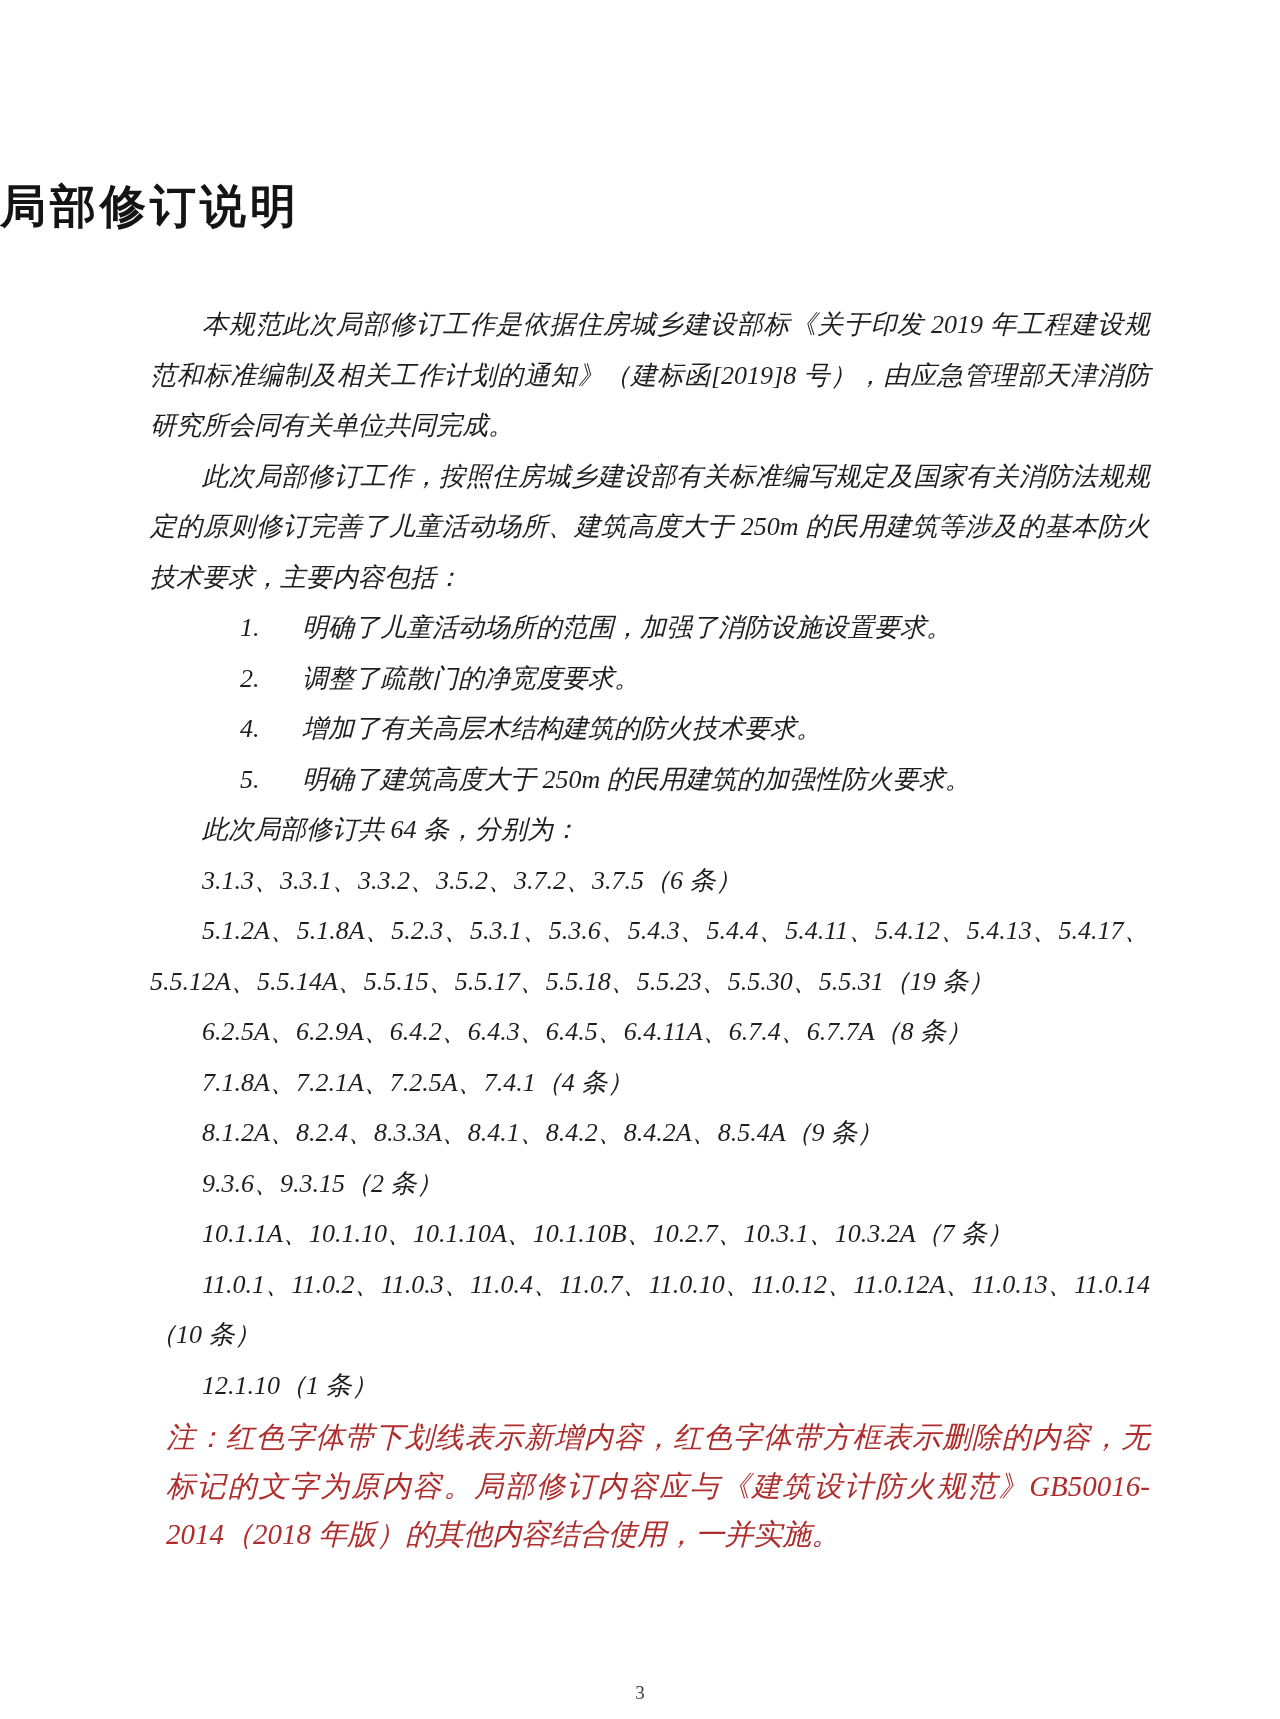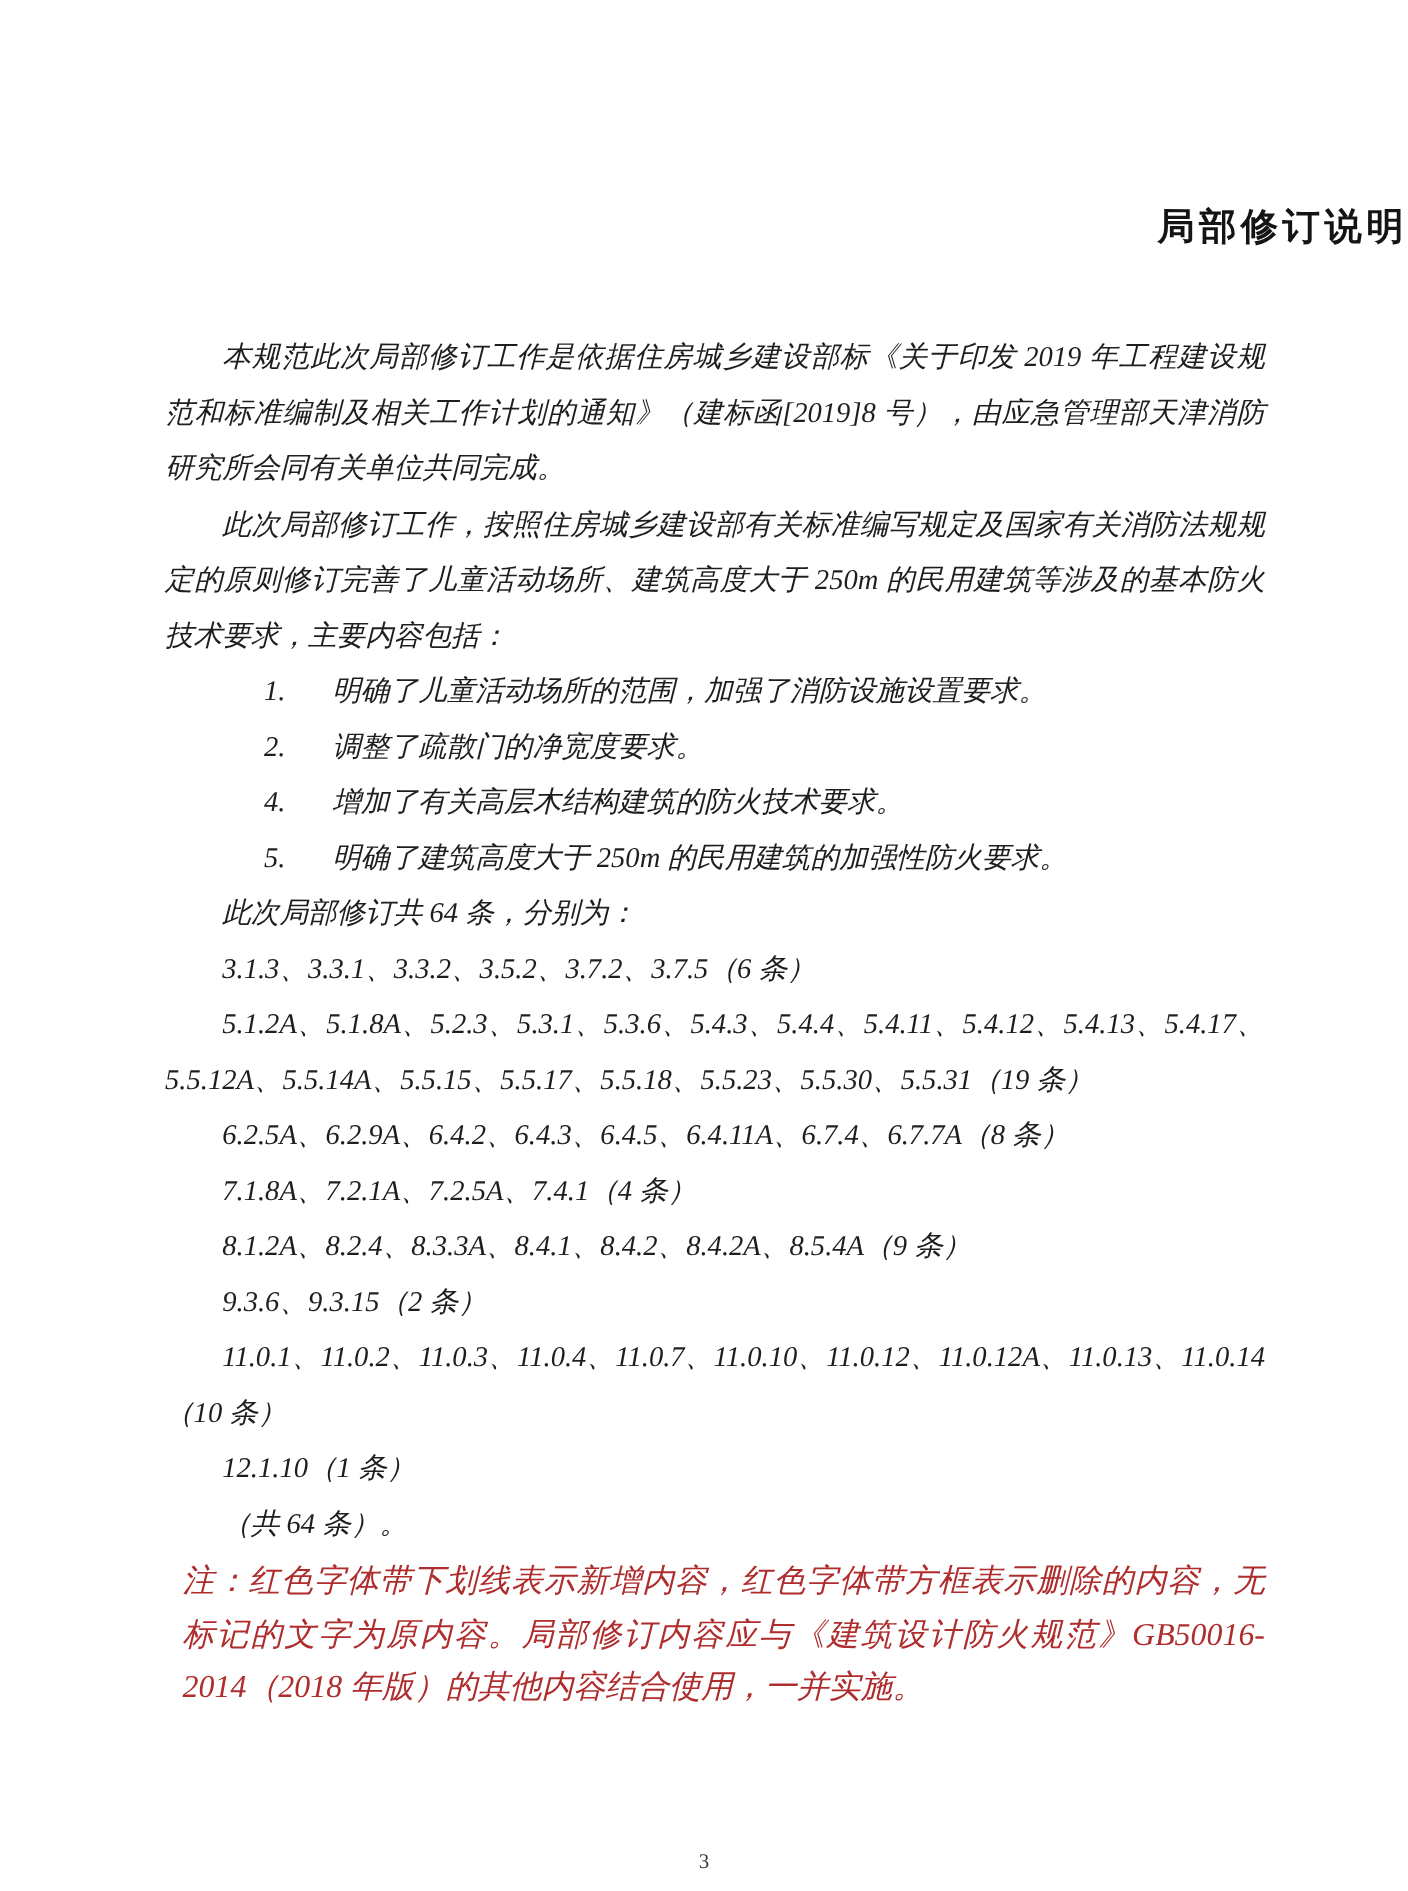--- a/index.html
+++ b/index.html
@@ -11,24 +11,24 @@
     position: relative;
     width: 1280px;
     height: 1719px;
     background: #ffffff;
     font-family: "Liberation Serif", "DejaVu Serif", serif;
     color: #1e1e1e;
     overflow: hidden;
   }
   .doc-title {
     margin: 182px 0 0 0;
-    font-size: 34px;
+    font-size: 46px;
     line-height: 50px;
     font-weight: bold;
-    text-align: right;
+    text-align: left;
     letter-spacing: 4px;
     color: #141414;
   }
   .content {
     margin: 68px 130px 0 150px;
     width: 1000px;
     font-size: 26px;
     line-height: 50.5px;
     text-align: justify;
     font-style: italic;
@@ -91,23 +91,23 @@
     </p>
 
     <p class="para indent">此次局部修订共 64 条，分别为：</p>
 
     <p class="para indent">3.1.3、3.3.1、3.3.2、3.5.2、3.7.2、3.7.5（6 条）</p>
     <p class="para indent">5.1.2A、5.1.8A、5.2.3、5.3.1、5.3.6、5.4.3、5.4.4、5.4.11、5.4.12、5.4.13、5.4.17、5.5.12A、5.5.14A、5.5.15、5.5.17、5.5.18、5.5.23、5.5.30、5.5.31（19 条）</p>
     <p class="para indent">6.2.5A、6.2.9A、6.4.2、6.4.3、6.4.5、6.4.11A、6.7.4、6.7.7A（8 条）</p>
     <p class="para indent">7.1.8A、7.2.1A、7.2.5A、7.4.1（4 条）</p>
     <p class="para indent">8.1.2A、8.2.4、8.3.3A、8.4.1、8.4.2、8.4.2A、8.5.4A（9 条）</p>
     <p class="para indent">9.3.6、9.3.15（2 条）</p>
+    <p class="para indent">10.1.1A、10.1.10、10.1.10A、10.1.10B、10.2.7、10.3.1、10.3.2A（7 条）</p>
     <p class="para indent">11.0.1、11.0.2、11.0.3、11.0.4、11.0.7、11.0.10、11.0.12、11.0.12A、11.0.13、11.0.14（10 条）</p>
     <p class="para indent">12.1.10（1 条）</p>
-    <p class="para indent">（共 64 条）。</p>
 
     <p class="note">注：红色字体带下划线表示新增内容，红色字体带方框表示删除的内容，无标记的文字为原内容。局部修订内容应与《建筑设计防火规范》GB50016-2014（2018 年版）的其他内容结合使用，一并实施。</p>
 
   </div>
 
   <div class="page-number">3</div>
 
 </div>
 
 </body></html>

